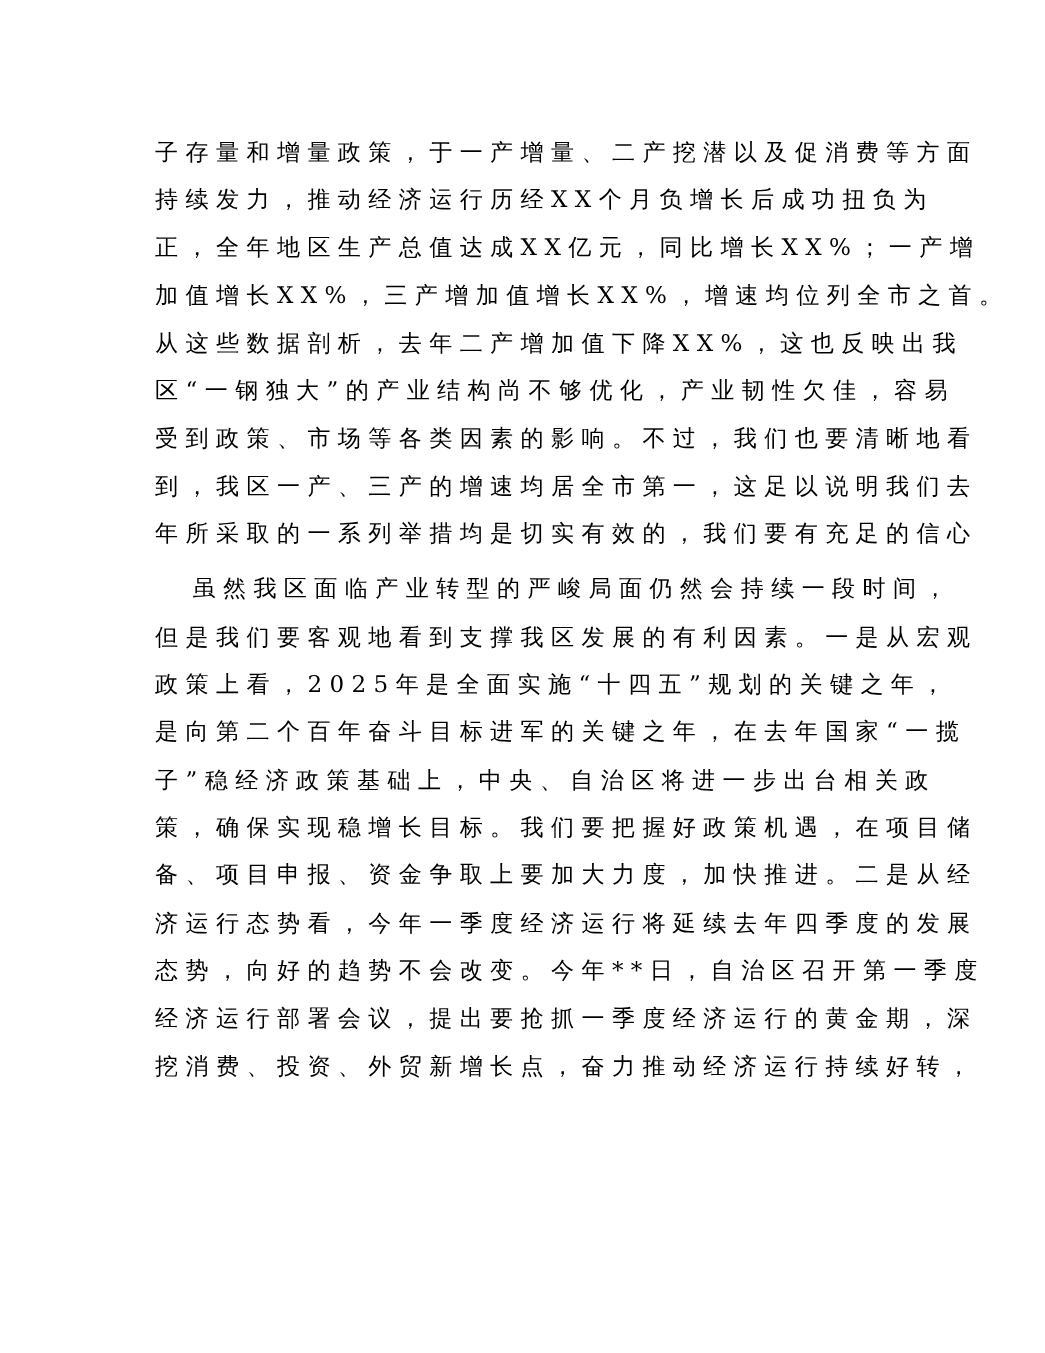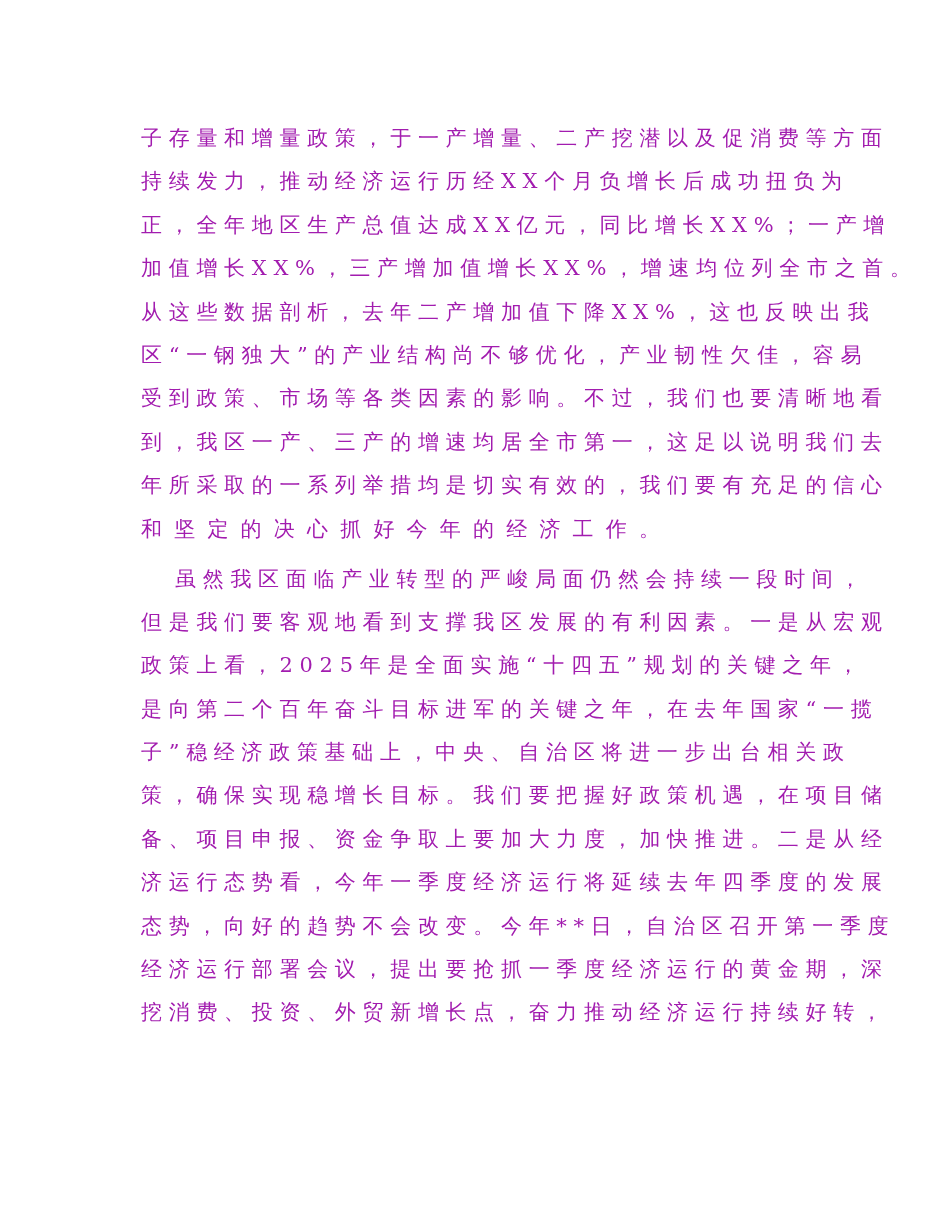--- a/index.html
+++ b/index.html
@@ -5,21 +5,21 @@
   html, body { margin: 0; padding: 0; background: #ffffff; }
   body { width: 950px; height: 1230px; position: relative; overflow: hidden; }
   .page { position: absolute; left: 0; top: 0; width: 950px; height: 1230px; background: #ffffff; }
   .body-text {
     position: absolute;
     left: 141px;
     top: 117px;
     width: 668px;
     font-family: "DejaVu Serif", "Liberation Serif", serif;
     font-size: 21px;
-    color: #a21caf;
+    color: #000000;
   }
   .line {
     display: block;
     height: 43.4px;
     line-height: 43.4px;
     white-space: nowrap;
     text-align: justify;
     text-align-last: justify;
     letter-spacing: 0;
   }
@@ -36,21 +36,20 @@
     <div class="para">
       <span class="line" style="word-spacing: 0px;"><span>子</span> <span>存</span> <span>量</span> <span>和</span> <span>增</span> <span>量</span> <span>政</span> <span>策</span> <span>，</span> <span>于</span> <span>一</span> <span>产</span> <span>增</span> <span>量</span> <span>、</span> <span>二</span> <span>产</span> <span>挖</span> <span>潜</span> <span>以</span> <span>及</span> <span>促</span> <span>消</span> <span>费</span> <span>等</span> <span>方</span> <span>面</span></span>
       <span class="line" style="word-spacing: 0px;"><span>持</span> <span>续</span> <span>发</span> <span>力</span> <span>，</span> <span>推</span> <span>动</span> <span>经</span> <span>济</span> <span>运</span> <span>行</span> <span>历</span> <span>经</span> <span> </span> <span>X</span> <span>X</span> <span> </span> <span>个</span> <span>月</span> <span>负</span> <span>增</span> <span>长</span> <span>后</span> <span>成</span> <span>功</span> <span>扭</span> <span>负</span> <span>为</span></span>
       <span class="line" style="word-spacing: 0px;"><span>正</span> <span>，</span> <span>全</span> <span>年</span> <span>地</span> <span>区</span> <span>生</span> <span>产</span> <span>总</span> <span>值</span> <span>达</span> <span>成</span> <span> </span> <span>X</span> <span>X</span> <span> </span> <span>亿</span> <span>元</span> <span>，</span> <span>同</span> <span>比</span> <span>增</span> <span>长</span> <span> </span> <span>X</span> <span>X</span> <span>%</span> <span>；</span> <span>一</span> <span>产</span> <span>增</span></span>
       <span class="line" style="word-spacing: 0px;"><span>加</span> <span>值</span> <span>增</span> <span>长</span> <span> </span> <span>X</span> <span>X</span> <span>%</span> <span>，</span> <span>三</span> <span>产</span> <span>增</span> <span>加</span> <span>值</span> <span>增</span> <span>长</span> <span> </span> <span>X</span> <span>X</span> <span>%</span> <span>，</span> <span>增</span> <span>速</span> <span>均</span> <span>位</span> <span>列</span> <span>全</span> <span>市</span> <span>之</span> <span>首</span> <span>。</span></span>
       <span class="line" style="word-spacing: 0px;"><span>从</span> <span>这</span> <span>些</span> <span>数</span> <span>据</span> <span>剖</span> <span>析</span> <span>，</span> <span>去</span> <span>年</span> <span>二</span> <span>产</span> <span>增</span> <span>加</span> <span>值</span> <span>下</span> <span>降</span> <span> </span> <span>X</span> <span>X</span> <span>%</span> <span>，</span> <span>这</span> <span>也</span> <span>反</span> <span>映</span> <span>出</span> <span>我</span></span>
       <span class="line" style="word-spacing: 0px;"><span>区</span> <span>“</span> <span>一</span> <span>钢</span> <span>独</span> <span>大</span> <span>”</span> <span>的</span> <span>产</span> <span>业</span> <span>结</span> <span>构</span> <span>尚</span> <span>不</span> <span>够</span> <span>优</span> <span>化</span> <span>，</span> <span>产</span> <span>业</span> <span>韧</span> <span>性</span> <span>欠</span> <span>佳</span> <span>，</span> <span>容</span> <span>易</span></span>
       <span class="line" style="word-spacing: 0px;"><span>受</span> <span>到</span> <span>政</span> <span>策</span> <span>、</span> <span>市</span> <span>场</span> <span>等</span> <span>各</span> <span>类</span> <span>因</span> <span>素</span> <span>的</span> <span>影</span> <span>响</span> <span>。</span> <span>不</span> <span>过</span> <span>，</span> <span>我</span> <span>们</span> <span>也</span> <span>要</span> <span>清</span> <span>晰</span> <span>地</span> <span>看</span></span>
       <span class="line" style="word-spacing: 0px;"><span>到</span> <span>，</span> <span>我</span> <span>区</span> <span>一</span> <span>产</span> <span>、</span> <span>三</span> <span>产</span> <span>的</span> <span>增</span> <span>速</span> <span>均</span> <span>居</span> <span>全</span> <span>市</span> <span>第</span> <span>一</span> <span>，</span> <span>这</span> <span>足</span> <span>以</span> <span>说</span> <span>明</span> <span>我</span> <span>们</span> <span>去</span></span>
       <span class="line" style="word-spacing: 0px;"><span>年</span> <span>所</span> <span>采</span> <span>取</span> <span>的</span> <span>一</span> <span>系</span> <span>列</span> <span>举</span> <span>措</span> <span>均</span> <span>是</span> <span>切</span> <span>实</span> <span>有</span> <span>效</span> <span>的</span> <span>，</span> <span>我</span> <span>们</span> <span>要</span> <span>有</span> <span>充</span> <span>足</span> <span>的</span> <span>信</span> <span>心</span></span>
-      <span class="line last">和坚定的决心抓好今年的经济工作。</span>
     </div>
     <div class="para">
       <span class="line indent" style="word-spacing: 0px;"><span>虽</span> <span>然</span> <span>我</span> <span>区</span> <span>面</span> <span>临</span> <span>产</span> <span>业</span> <span>转</span> <span>型</span> <span>的</span> <span>严</span> <span>峻</span> <span>局</span> <span>面</span> <span>仍</span> <span>然</span> <span>会</span> <span>持</span> <span>续</span> <span>一</span> <span>段</span> <span>时</span> <span>间</span> <span>，</span></span>
       <span class="line" style="word-spacing: 0px;"><span>但</span> <span>是</span> <span>我</span> <span>们</span> <span>要</span> <span>客</span> <span>观</span> <span>地</span> <span>看</span> <span>到</span> <span>支</span> <span>撑</span> <span>我</span> <span>区</span> <span>发</span> <span>展</span> <span>的</span> <span>有</span> <span>利</span> <span>因</span> <span>素</span> <span>。</span> <span>一</span> <span>是</span> <span>从</span> <span>宏</span> <span>观</span></span>
       <span class="line" style="word-spacing: 0px;"><span>政</span> <span>策</span> <span>上</span> <span>看</span> <span>，</span> <span>2</span> <span>0</span> <span>2</span> <span>5</span> <span> </span> <span>年</span> <span>是</span> <span>全</span> <span>面</span> <span>实</span> <span>施</span> <span>“</span> <span>十</span> <span>四</span> <span>五</span> <span>”</span> <span>规</span> <span>划</span> <span>的</span> <span>关</span> <span>键</span> <span>之</span> <span>年</span> <span>，</span></span>
       <span class="line" style="word-spacing: 0px;"><span>是</span> <span>向</span> <span>第</span> <span>二</span> <span>个</span> <span>百</span> <span>年</span> <span>奋</span> <span>斗</span> <span>目</span> <span>标</span> <span>进</span> <span>军</span> <span>的</span> <span>关</span> <span>键</span> <span>之</span> <span>年</span> <span>，</span> <span>在</span> <span>去</span> <span>年</span> <span>国</span> <span>家</span> <span>“</span> <span>一</span> <span>揽</span></span>
       <span class="line" style="word-spacing: 0px;"><span>子</span> <span>”</span> <span>稳</span> <span>经</span> <span>济</span> <span>政</span> <span>策</span> <span>基</span> <span>础</span> <span>上</span> <span>，</span> <span>中</span> <span>央</span> <span>、</span> <span>自</span> <span>治</span> <span>区</span> <span>将</span> <span>进</span> <span>一</span> <span>步</span> <span>出</span> <span>台</span> <span>相</span> <span>关</span> <span>政</span></span>
       <span class="line" style="word-spacing: 0px;"><span>策</span> <span>，</span> <span>确</span> <span>保</span> <span>实</span> <span>现</span> <span>稳</span> <span>增</span> <span>长</span> <span>目</span> <span>标</span> <span>。</span> <span>我</span> <span>们</span> <span>要</span> <span>把</span> <span>握</span> <span>好</span> <span>政</span> <span>策</span> <span>机</span> <span>遇</span> <span>，</span> <span>在</span> <span>项</span> <span>目</span> <span>储</span></span>
       <span class="line" style="word-spacing: 0px;"><span>备</span> <span>、</span> <span>项</span> <span>目</span> <span>申</span> <span>报</span> <span>、</span> <span>资</span> <span>金</span> <span>争</span> <span>取</span> <span>上</span> <span>要</span> <span>加</span> <span>大</span> <span>力</span> <span>度</span> <span>，</span> <span>加</span> <span>快</span> <span>推</span> <span>进</span> <span>。</span> <span>二</span> <span>是</span> <span>从</span> <span>经</span></span>
       <span class="line" style="word-spacing: 0px;"><span>济</span> <span>运</span> <span>行</span> <span>态</span> <span>势</span> <span>看</span> <span>，</span> <span>今</span> <span>年</span> <span>一</span> <span>季</span> <span>度</span> <span>经</span> <span>济</span> <span>运</span> <span>行</span> <span>将</span> <span>延</span> <span>续</span> <span>去</span> <span>年</span> <span>四</span> <span>季</span> <span>度</span> <span>的</span> <span>发</span> <span>展</span></span>

